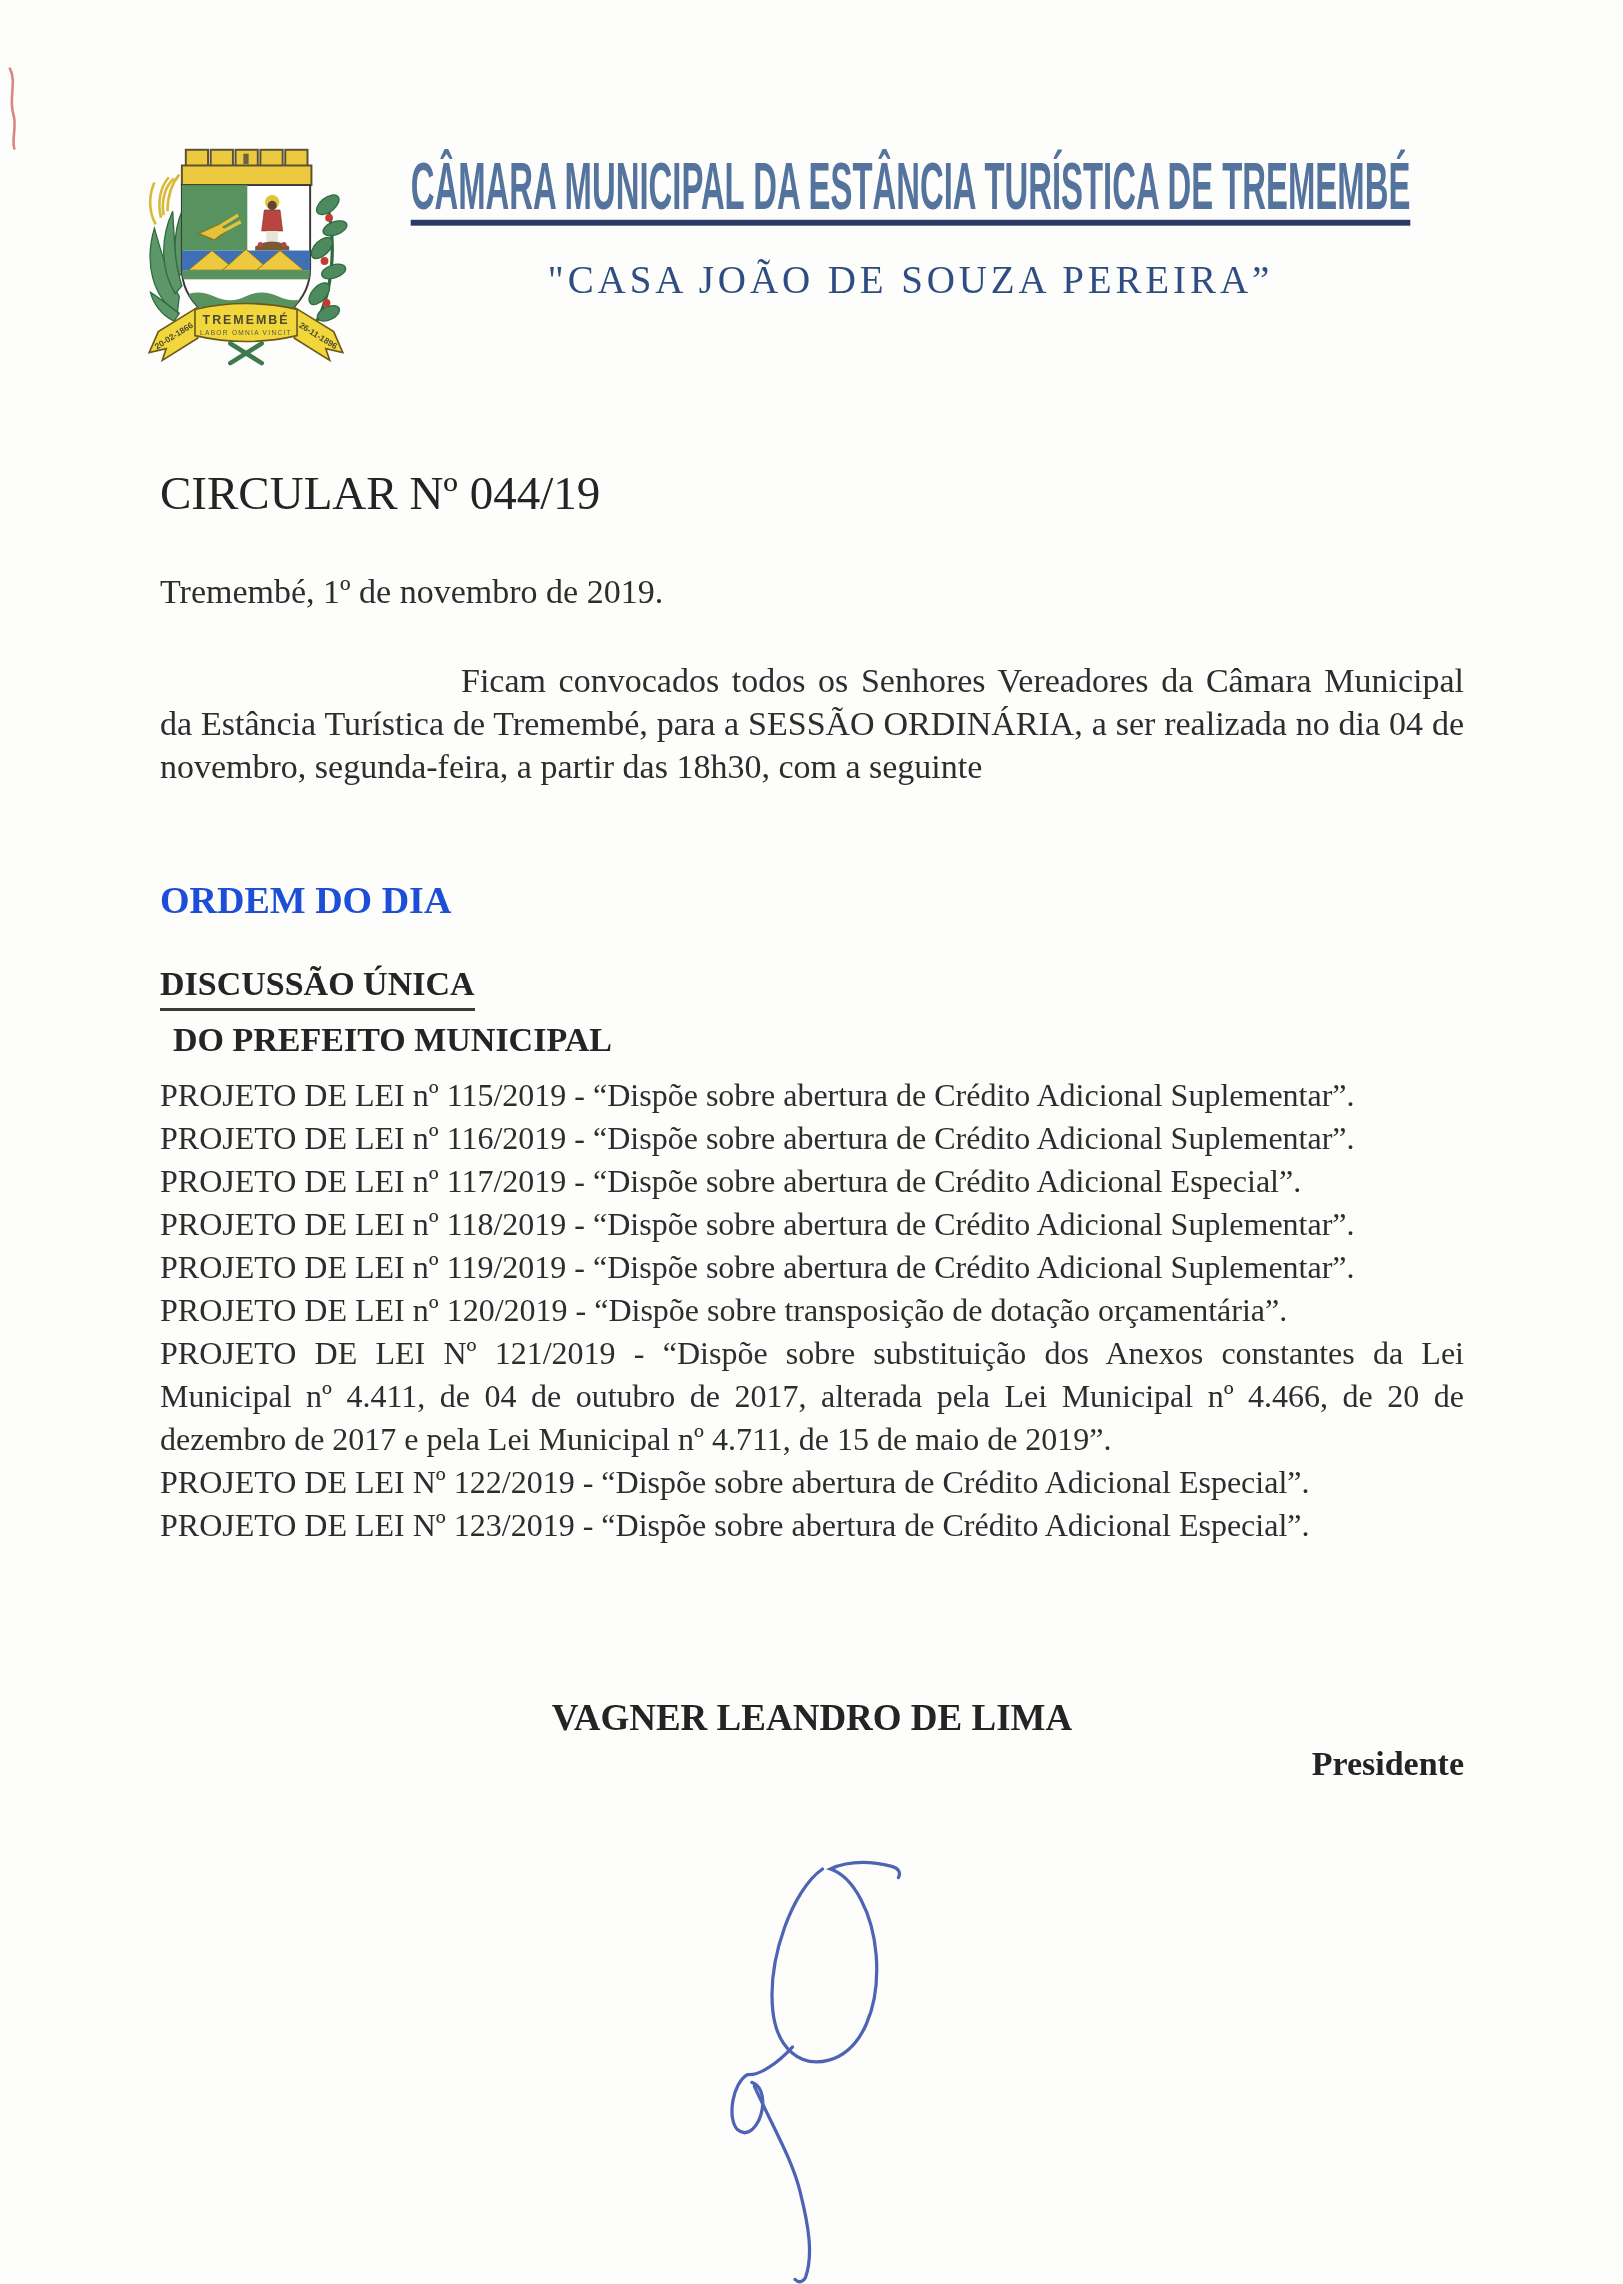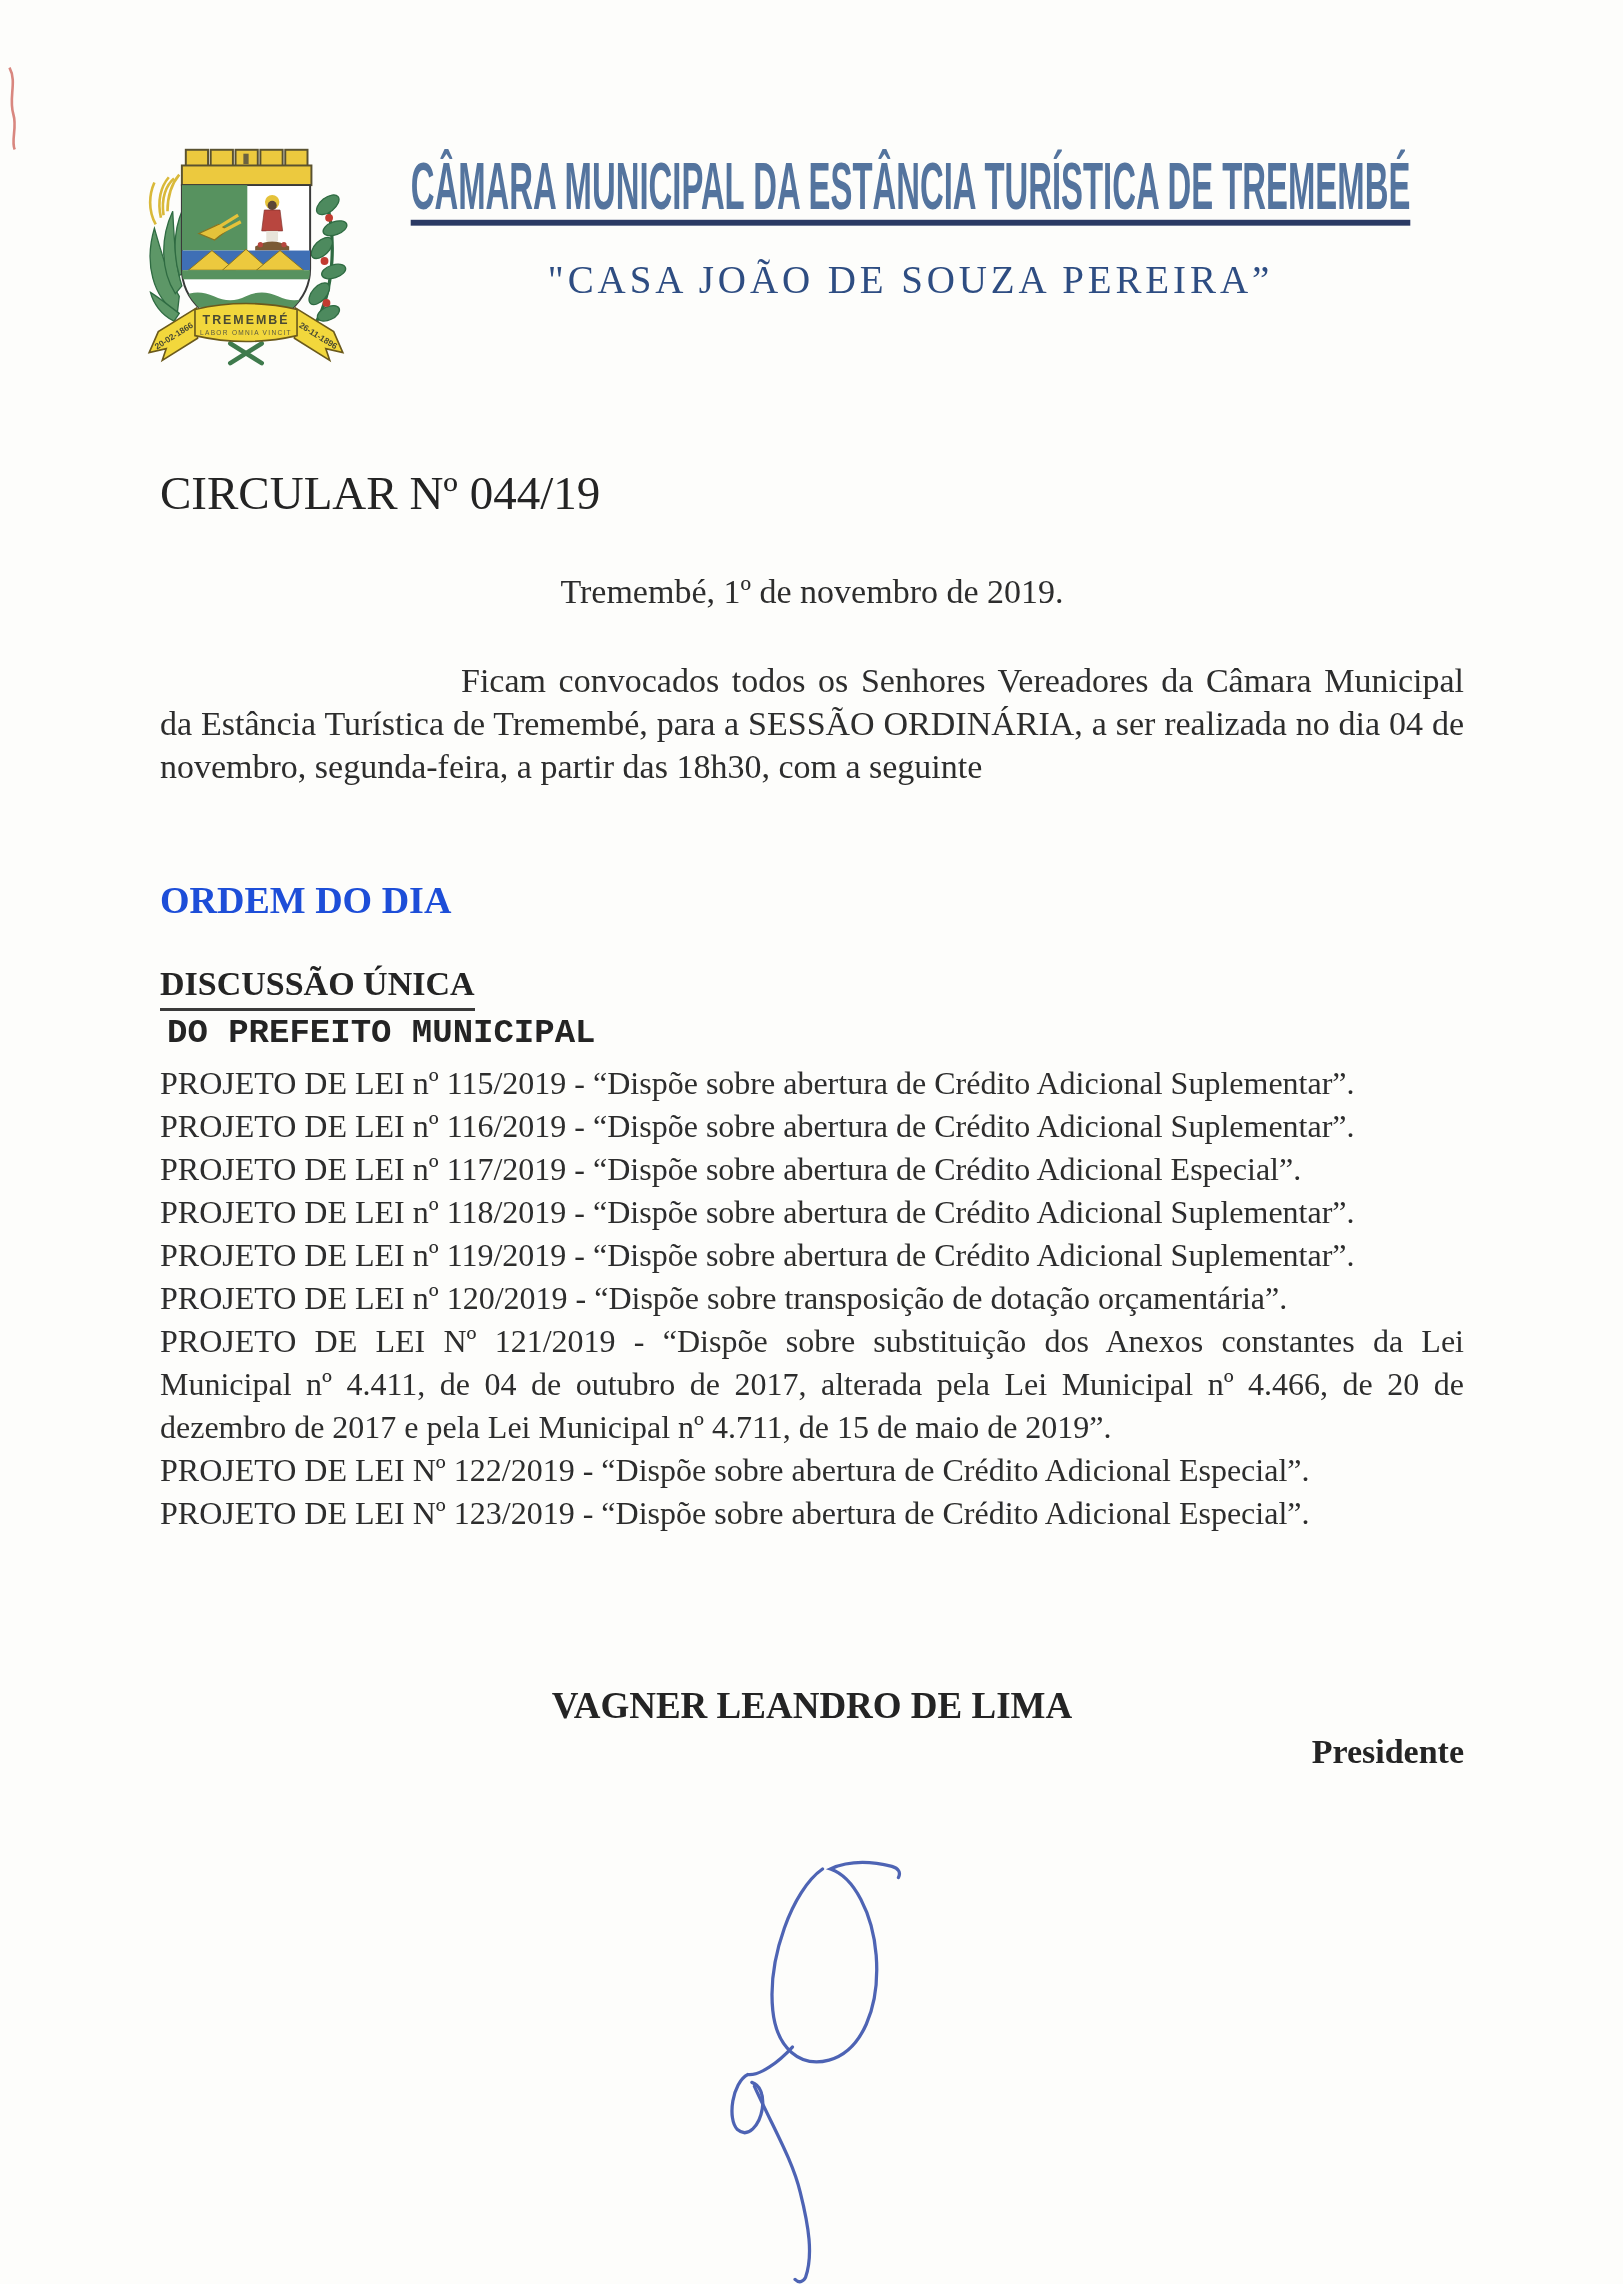--- a/index.html
+++ b/index.html
@@ -12,26 +12,26 @@
   
   .crest{position:absolute;left:141px;top:138px;}
   .org-title-svg{position:absolute;left:354px;top:144px;}
   .building-name{
     position:absolute;left:354px;top:257px;width:1113px;text-align:center;
     font-size:39px;letter-spacing:3.9px;color:#2e4d82;white-space:nowrap;
   }
   
   .main{position:absolute;left:160px;top:470px;width:1304px;}
   .circ-no{margin:0;font-size:47px;line-height:46px;font-weight:normal;color:#242424;}
-  .dateline{margin:54px 0 0;font-size:34px;line-height:43px;text-align:center;}
+  .dateline{margin:54px 0 0;font-size:34px;line-height:43px;text-align:left;}
   .intro{margin:46px 0 0;font-size:34px;line-height:43px;text-align:justify;text-indent:301px;}
   .agenda-title{margin:89px 0 0;font-size:38px;line-height:46px;font-weight:bold;text-align:left;color:#1d4ed8;}
   .sec-heading{margin:39px 0 0;font-size:34px;line-height:43px;font-weight:bold;color:#242424;}
   .sec-heading .u{border-bottom:3.9px solid #3a3a3a;padding-bottom:6px;}
-  .sec-subheading{margin:7px;font-size:34px;line-height:43px;font-weight:bold;color:#242424;font-family:Liberation Mono, monospace;}
+  .sec-subheading{margin:13px;font-size:34px;line-height:43px;font-weight:bold;color:#242424;}
   .item{margin:0;font-size:32px;line-height:43px;text-align:justify;}
   .sig-name{margin:149px 0 0;font-size:37px;line-height:43px;font-weight:bold;text-align:center;color:#242424;}
   .sig-role{margin:2.6px 0 0;font-size:34px;line-height:43px;font-weight:bold;text-align:right;color:#242424;}
   .signature-svg{position:absolute;left:694px;top:1852px;}
   .scan-artifact{position:absolute;left:2.6px;top:62px;}
 </style>
 </head>
 <body>
 
 <div class="page">

